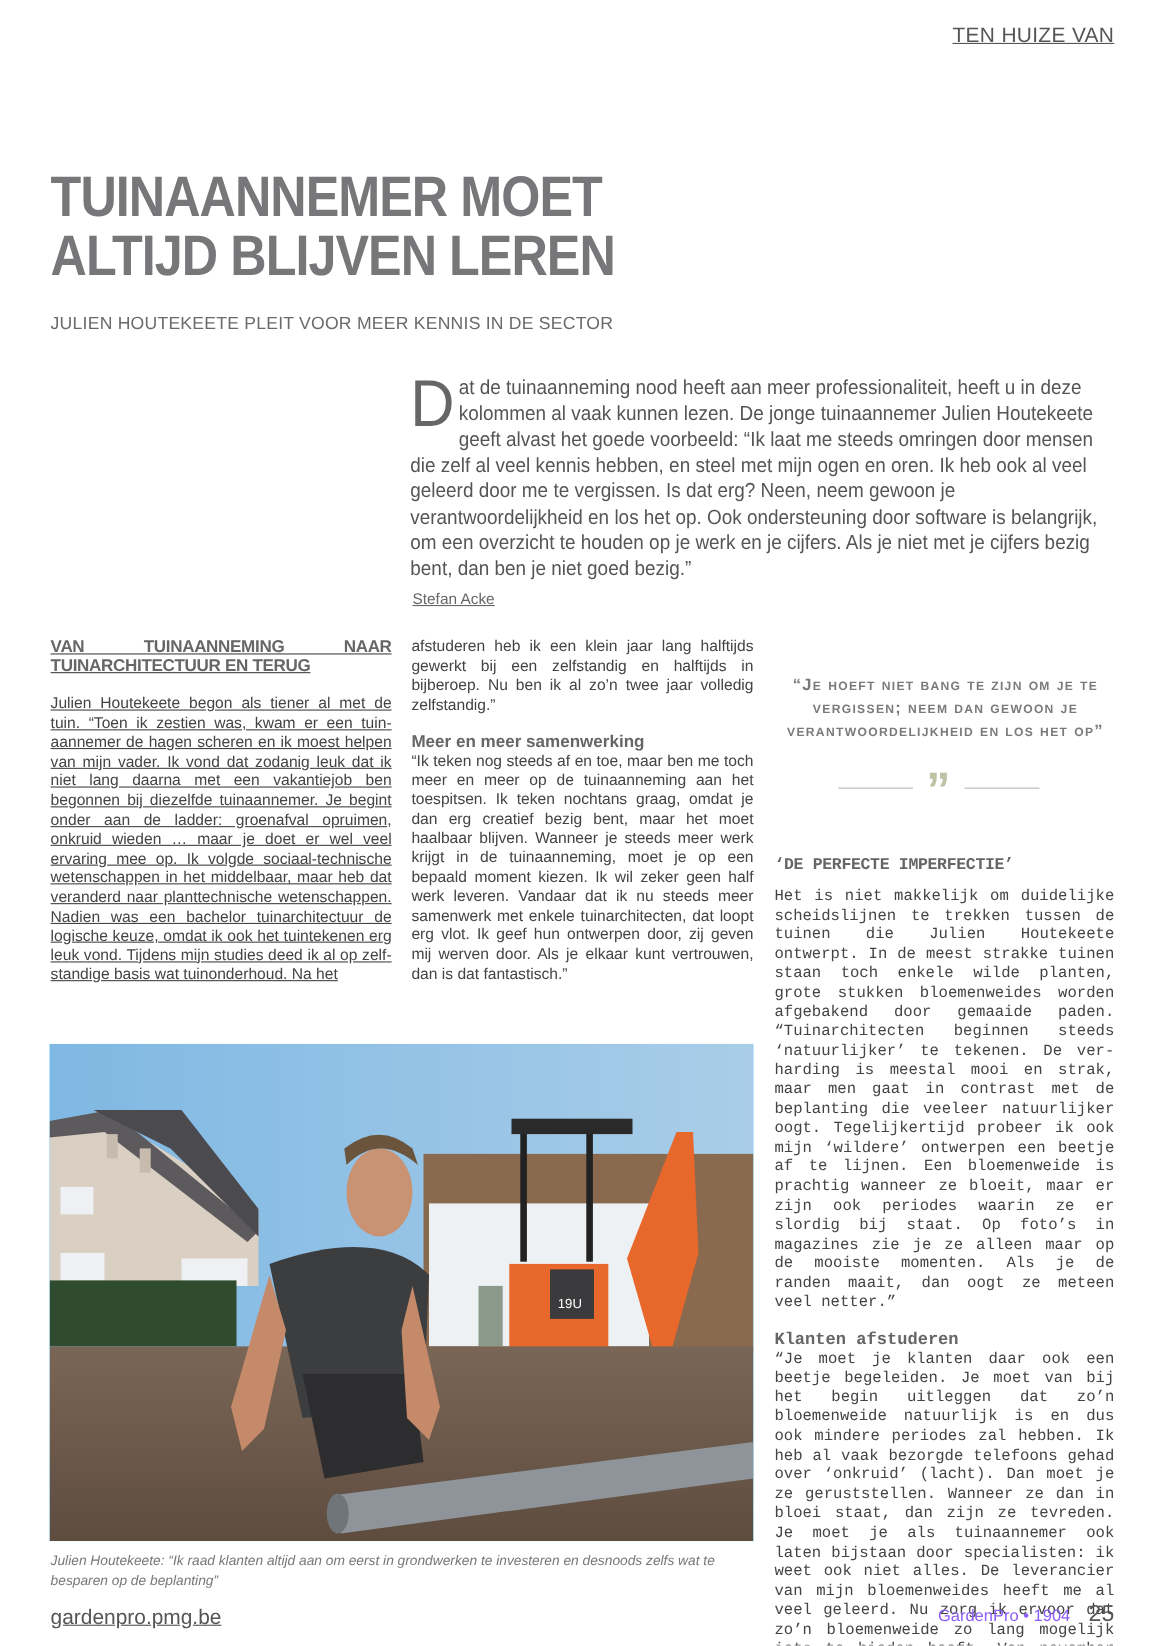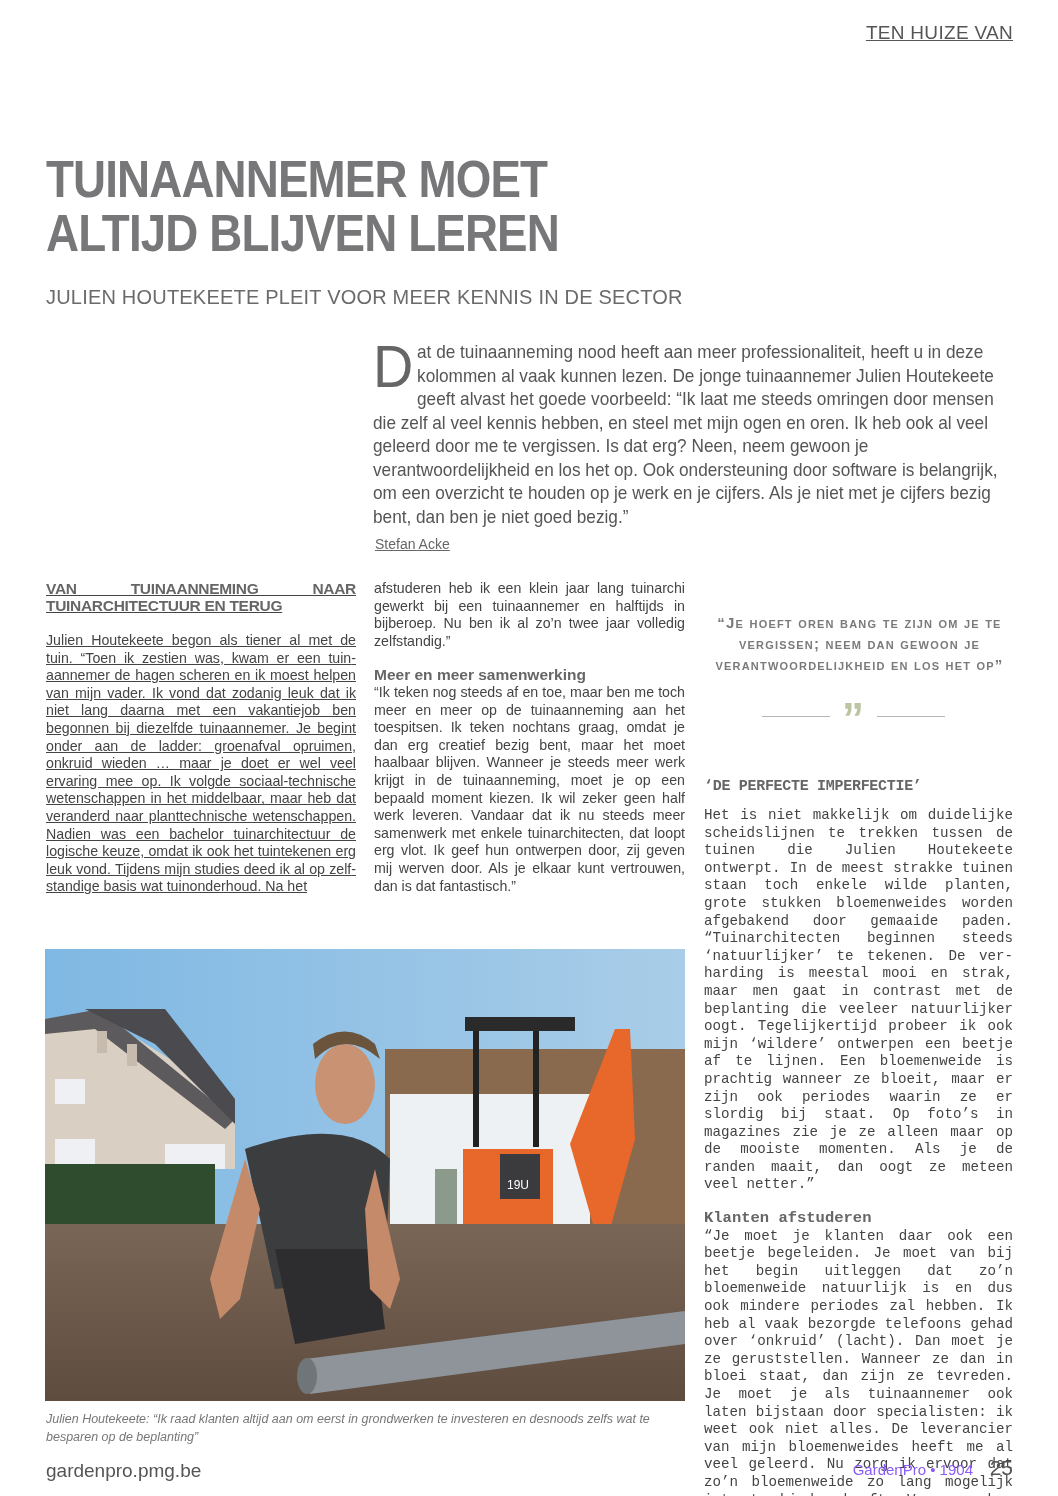--- a/index.html
+++ b/index.html
@@ -3,21 +3,21 @@
 <meta charset="utf-8">
 <style>
   html,body{margin:0;padding:0;background:#fff;}
   body{width:1058px;height:1496px;position:relative;overflow:hidden;
        font-family:"Liberation Sans","DejaVu Sans",sans-serif;color:#3a3a3a;}
   .abs{position:absolute;}
   .section-tag{right:45px;top:22px;font-size:19px;color:#555;text-decoration:underline;
        letter-spacing:0.3px;}
   .title{left:46px;top:152px;font-size:52px;line-height:54px;font-weight:bold;color:#77777a;
        letter-spacing:-1px;transform:scaleX(0.88);transform-origin:left top;width:650px;}
-  .subtitle{left:46px;top:286px;font-size:20px;color:#6a6a6a;letter-spacing:0.2px;}
+  .subtitle{left:46px;top:286px;font-size:16px;color:#6a6a6a;letter-spacing:0.2px;}
   .intro{left:373px;top:340px;width:640px;font-size:18.5px;line-height:23.5px;color:#555;
        transform:scaleX(0.93);transform-origin:left top;width:688px;}
   .dropcap{float:left;font-size:60px;line-height:46px;margin:4px 4px 0 0;color:#666;}
   .author{left:375px;top:536px;font-size:14px;color:#666;text-decoration:underline;}
   .col{font-size:14.2px;line-height:17.6px;color:#444;text-align:justify;}
   .col p{margin:0;}
   .col1{left:46px;top:580px;width:310px;text-decoration:underline;}
   .col2{left:374px;top:580px;width:311px;}
   .col3{left:704px;top:775px;width:309px;font-family:Liberation Mono, monospace;}
   .h-caps{font-weight:bold;font-size:15.5px;line-height:17px;color:#666;margin-bottom:18px;
@@ -25,21 +25,21 @@
   .h-sub{font-weight:bold;font-size:15.5px;color:#666;margin-top:16px;margin-bottom:0;}
   .pullquote{left:712px;top:612px;width:295px;text-align:center;font-variant:small-caps;
        font-weight:bold;font-size:15px;line-height:21px;color:#7a7a7a;letter-spacing:1.2px;}
   .qdivider{left:762px;top:703px;width:183px;height:30px;}
   .qdivider .line{position:absolute;top:13px;width:68px;height:1px;background:#b5b5b5;}
   .qdivider .mark{position:absolute;left:75px;top:-6px;width:32px;text-align:center;
        font-size:44px;font-weight:bold;color:#bcc4a3;line-height:44px;}
   .photo{left:45px;top:949px;width:640px;height:452px;overflow:hidden;background:#7dd3fc;}
   .caption{left:46px;top:1410px;width:640px;font-size:12.5px;line-height:18px;color:#777;
        font-style:italic;}
-  .footer-url{left:46px;top:1460px;font-size:19px;color:#555;}
+  .footer-url{left:46px;top:1460px;font-size:19px;color:#555;text-decoration:underline;}
   .footer-mag{right:85px;top:1461px;font-size:15px;color:#8b5cf6;}
   .footer-page{right:45px;top:1456px;font-size:21px;color:#555;}
 </style>
 </head>
 <body>
 
 <div class="abs section-tag">TEN HUIZE VAN</div>
 
 <div class="abs title">
   <div>TUINAANNEMER MOET</div>
@@ -53,26 +53,26 @@
 </div>
 
 <div class="abs author">Stefan Acke</div>
 
 <div class="abs col col1">
   <div class="h-caps">VAN TUINAANNEMING NAAR TUINARCHITECTUUR EN TERUG</div>
   <p>Julien Houtekeete begon als tiener al met de tuin. “Toen ik zestien was, kwam er een tuin­aannemer de hagen scheren en ik moest helpen van mijn vader. Ik vond dat zodanig leuk dat ik niet lang daarna met een vakan­tiejob ben begonnen bij diezelfde tuinaan­nemer. Je begint onder aan de ladder: groen­afval opruimen, onkruid wieden … maar je doet er wel veel ervaring mee op. Ik volgde sociaal-technische wetenschappen in het middelbaar, maar heb dat veranderd naar planttechnische wetenschappen. Nadien was een bachelor tuinarchitectuur de logische keuze, omdat ik ook het tuintekenen erg leuk vond. Tijdens mijn studies deed ik al op zelf­standige basis wat tuinonderhoud. Na het</p>
 </div>
 
 <div class="abs col col2">
-  <p>afstuderen heb ik een klein jaar lang tuinarchi gewerkt bij een tuinaannemer en halftijds in bijberoep. Nu ben ik al zo’n twee jaar volledig zelfstandig.”</p>
+  <p>afstuderen heb ik een klein jaar lang halftijds gewerkt bij een zelfstandig en halftijds in bijberoep. Nu ben ik al zo’n twee jaar volledig zelfstandig.”</p>
   <div class="h-sub">Meer en meer samenwerking</div>
   <p>“Ik teken nog steeds af en toe, maar ben me toch meer en meer op de tuinaanneming aan het toespitsen. Ik teken nochtans graag, omdat je dan erg creatief bezig bent, maar het moet haalbaar blijven. Wanneer je steeds meer werk krijgt in de tuinaanneming, moet je op een bepaald moment kiezen. Ik wil zeker geen half werk leveren. Vandaar dat ik nu steeds meer samenwerk met enkele tuinarchi­tecten, dat loopt erg vlot. Ik geef hun ontwerpen door, zij geven mij werven door. Als je elkaar kunt vertrouwen, dan is dat fantastisch.”</p>
 </div>
 
-<div class="abs pullquote">“Je hoeft oren bang te zijn om je te vergissen; neem dan gewoon je verantwoordelijkheid en los het op”</div>
+<div class="abs pullquote">“Je hoeft niet bang te zijn om je te vergissen; neem dan gewoon je verantwoordelijkheid en los het op”</div>
 
 <div class="abs qdivider">
   <div class="line" style="left:0"></div>
   <div class="mark">”</div>
   <div class="line" style="left:115px"></div>
 </div>
 
 <div class="abs col col3" style="top:778px;">
   <div class="h-caps" style="font-size:15px;margin-bottom:12px;">‘DE PERFECTE IMPERFECTIE’</div>
   <p>Het is niet makkelijk om duidelijke scheids­lijnen te trekken tussen de tuinen die Julien Houtekeete ontwerpt. In de meest strakke tuinen staan toch enkele wilde planten, grote stukken bloemenweides worden afgebakend door gemaaide paden. “Tuinarchitecten be­ginnen steeds ‘natuurlijker’ te tekenen. De ver­harding is meestal mooi en strak, maar men gaat in contrast met de beplanting die veeleer natuurlijker oogt. Tegelijkertijd probeer ik ook mijn ‘wildere’ ontwerpen een beetje af te lijnen. Een bloemenweide is prachtig wanneer ze bloeit, maar er zijn ook periodes waarin ze er slordig bij staat. Op foto’s in magazines zie je ze alleen maar op de mooiste momenten. Als je de randen maait, dan oogt ze meteen veel netter.”</p>

